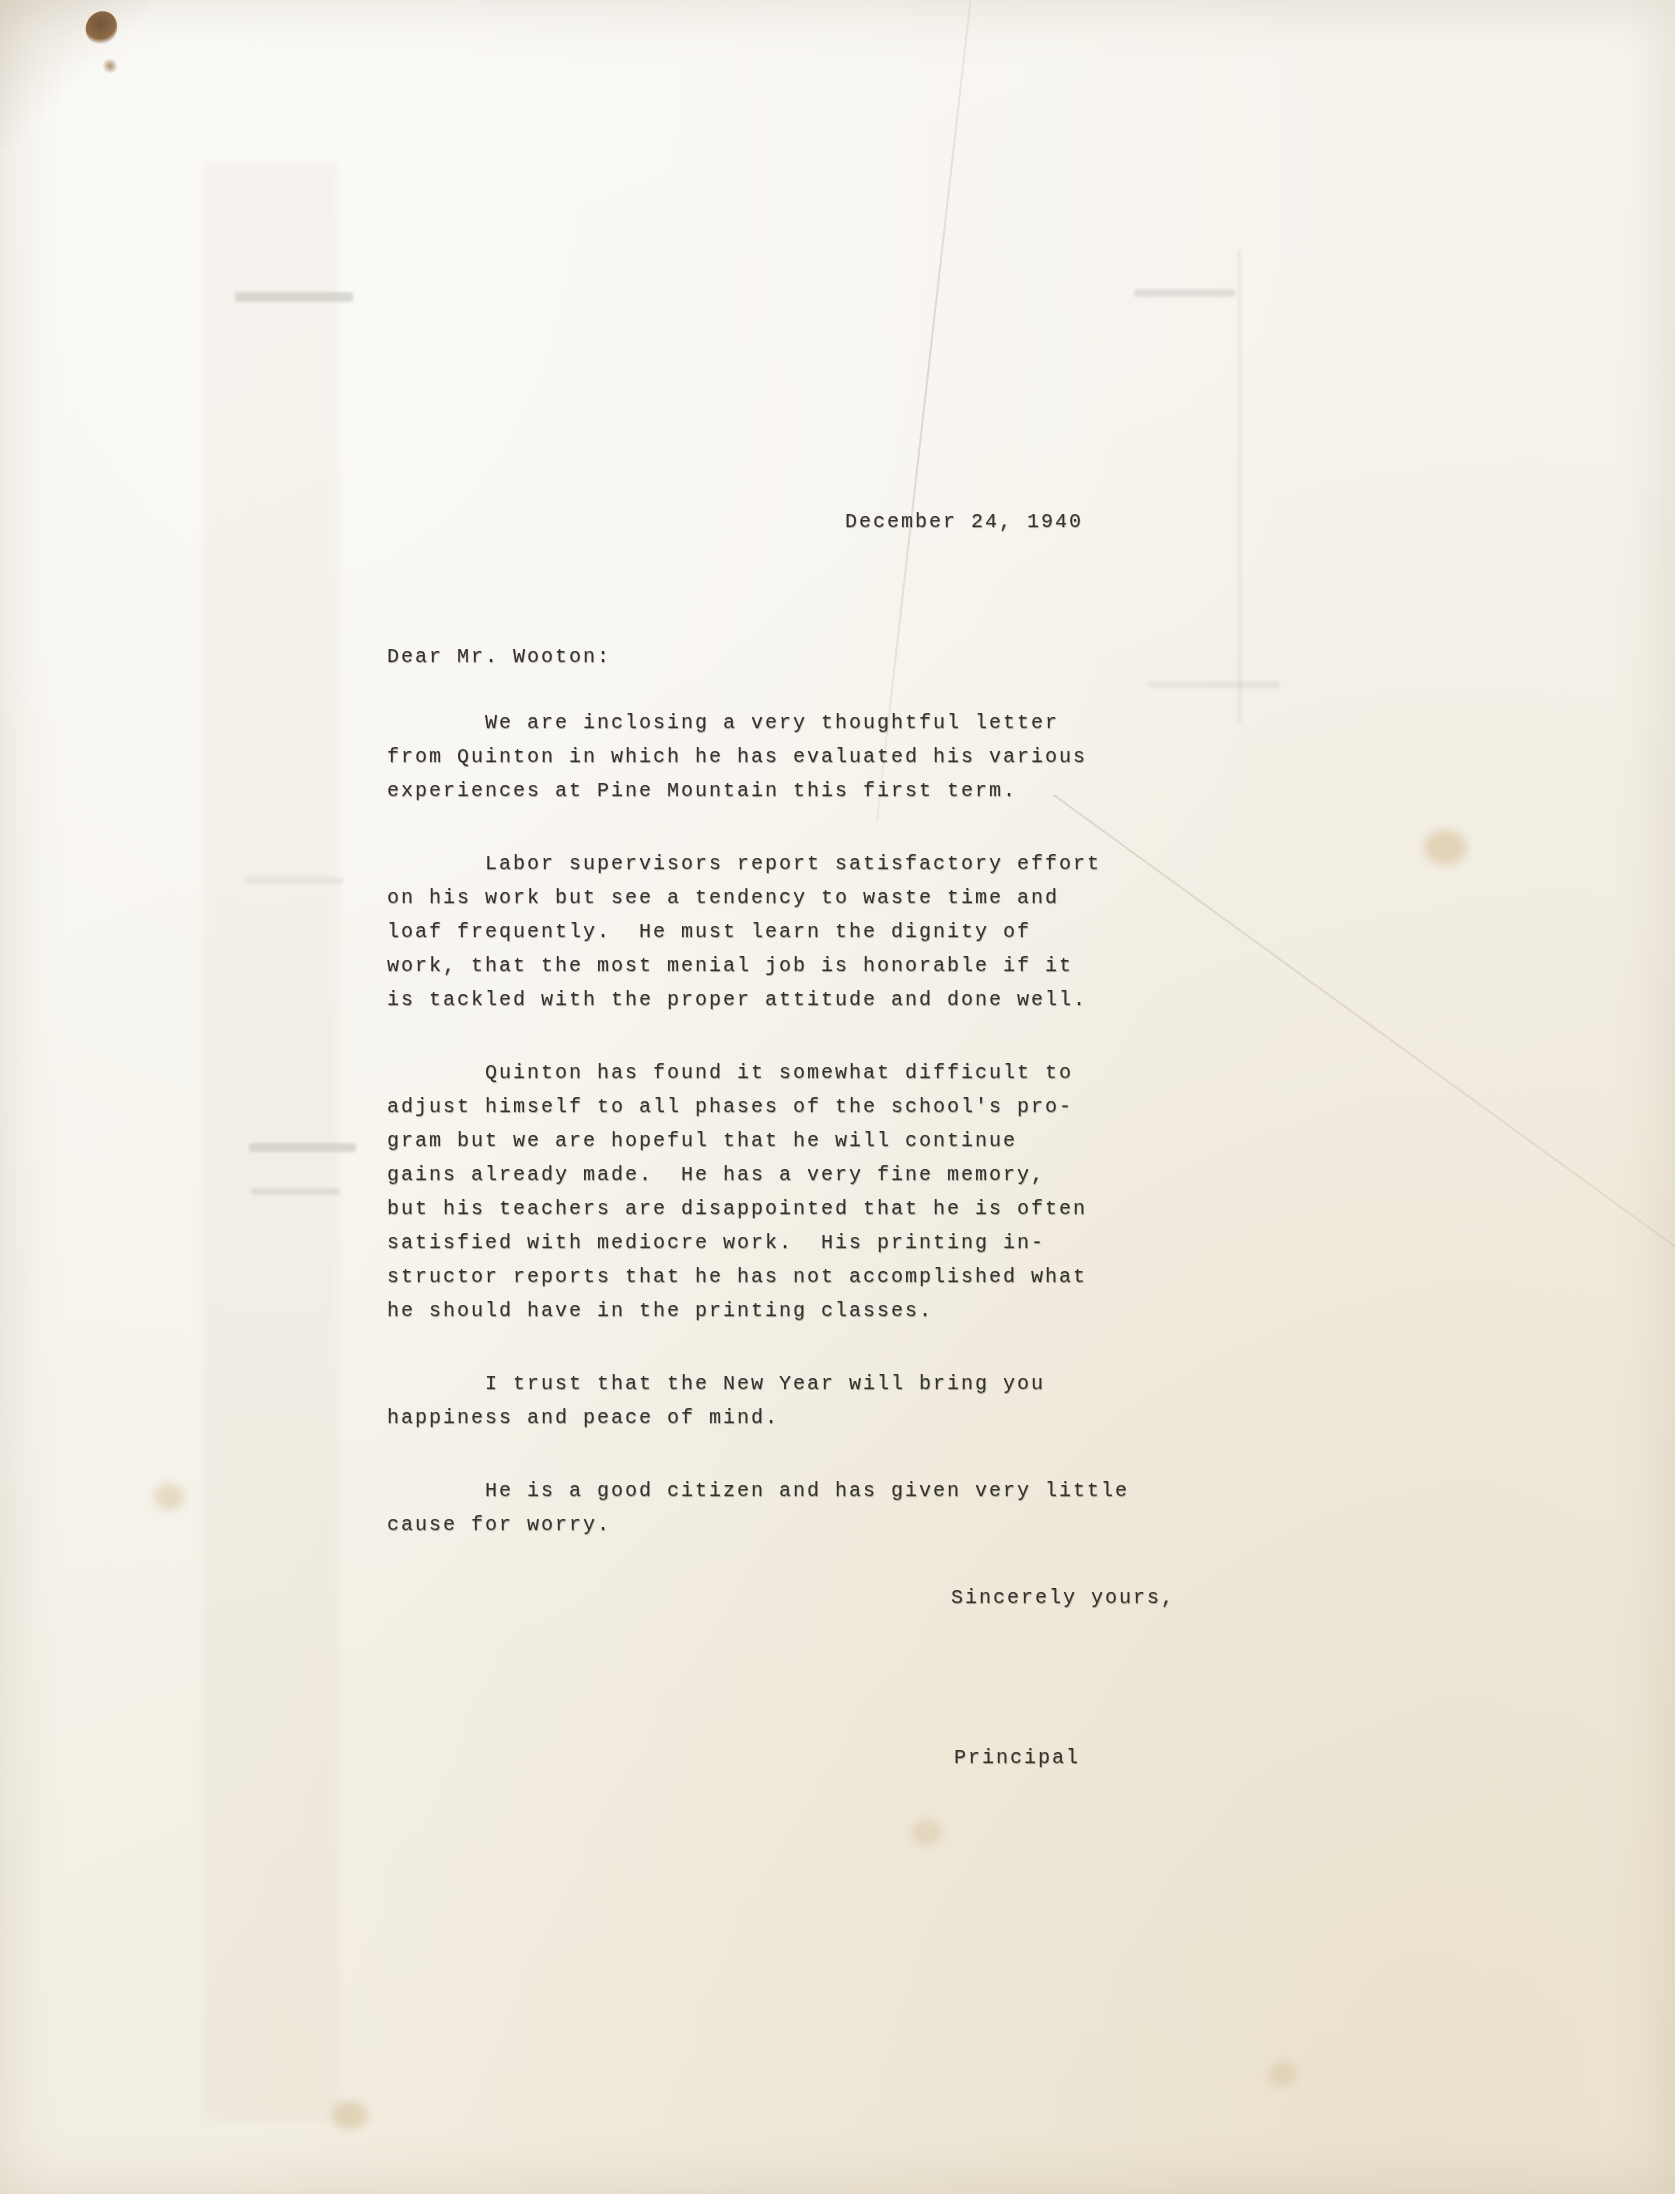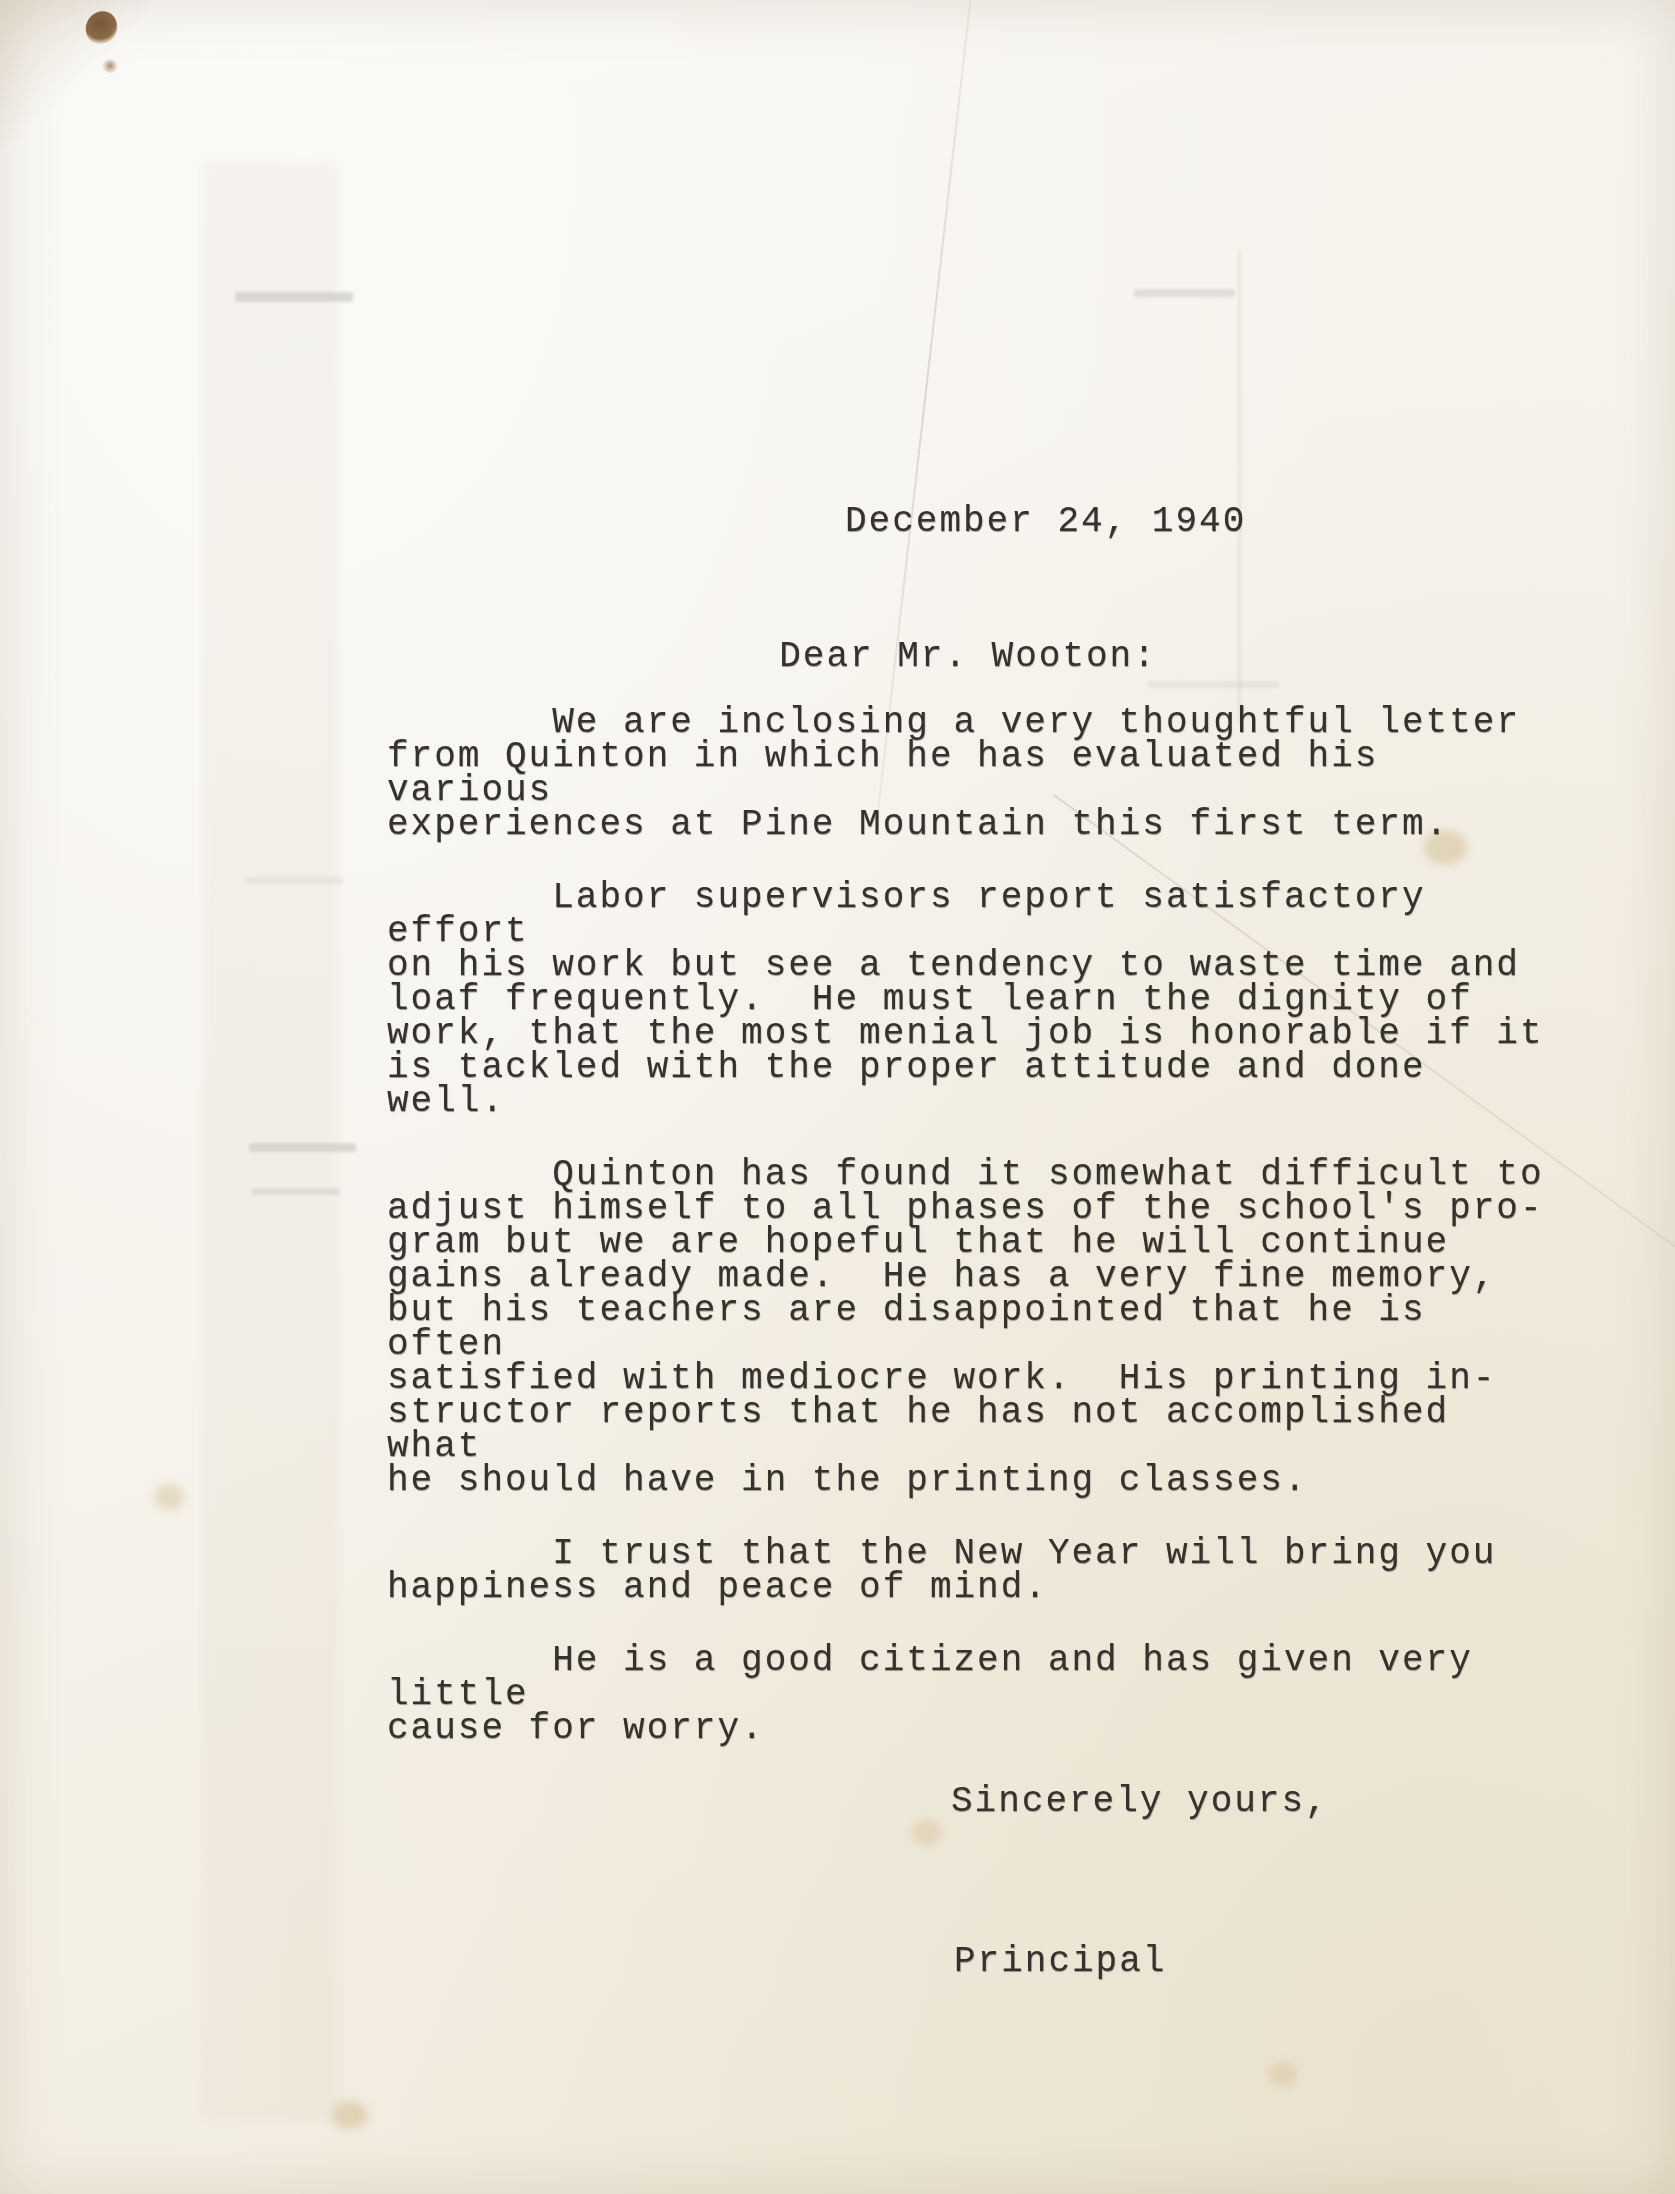--- a/index.html
+++ b/index.html
@@ -55,31 +55,31 @@
   .c3 { left: 1238px; top: 250px; width: 3.4px; height: 473px;
     background: rgba(150,140,118,0.14); filter: blur(1.4px); }
   .c4 { left: 203px; top: 162px; width: 135px; height: 1959px;
     background: rgba(215,206,185,0.16); filter: blur(5.4px); }
 
   
   .content {
     position: absolute; inset: 0;
     padding: 505px 0 0 387px;
     color: #35322d;
-    font-size: 36px;
+    font-size: 20px;
     line-height: 34px;
     letter-spacing: 2px;
     text-shadow: 0.4px 0.5px 0.8px rgba(53,50,45,0.45);
     width: 1675px;
   }
   .line, .para, .date, .closing, .signature-title { white-space: pre-wrap; width: 1162px; }
 
   .date { margin-left: 458px; margin-bottom: 101px; }
   .address { margin-bottom: 30px; }
-  .salutation { margin-bottom: 32px; text-align: center; }
+  .salutation { margin-bottom: 32px; }
   .para { margin: 0 0 39px 0; }
   .closing { margin-top: 34px; margin-left: 564px; }
   .signature-title { margin-top: 126px; margin-left: 567px; }
 </style>
 </head>
 <body>
 
 <div class="page">
 
   <div class="corner-fold"></div>

